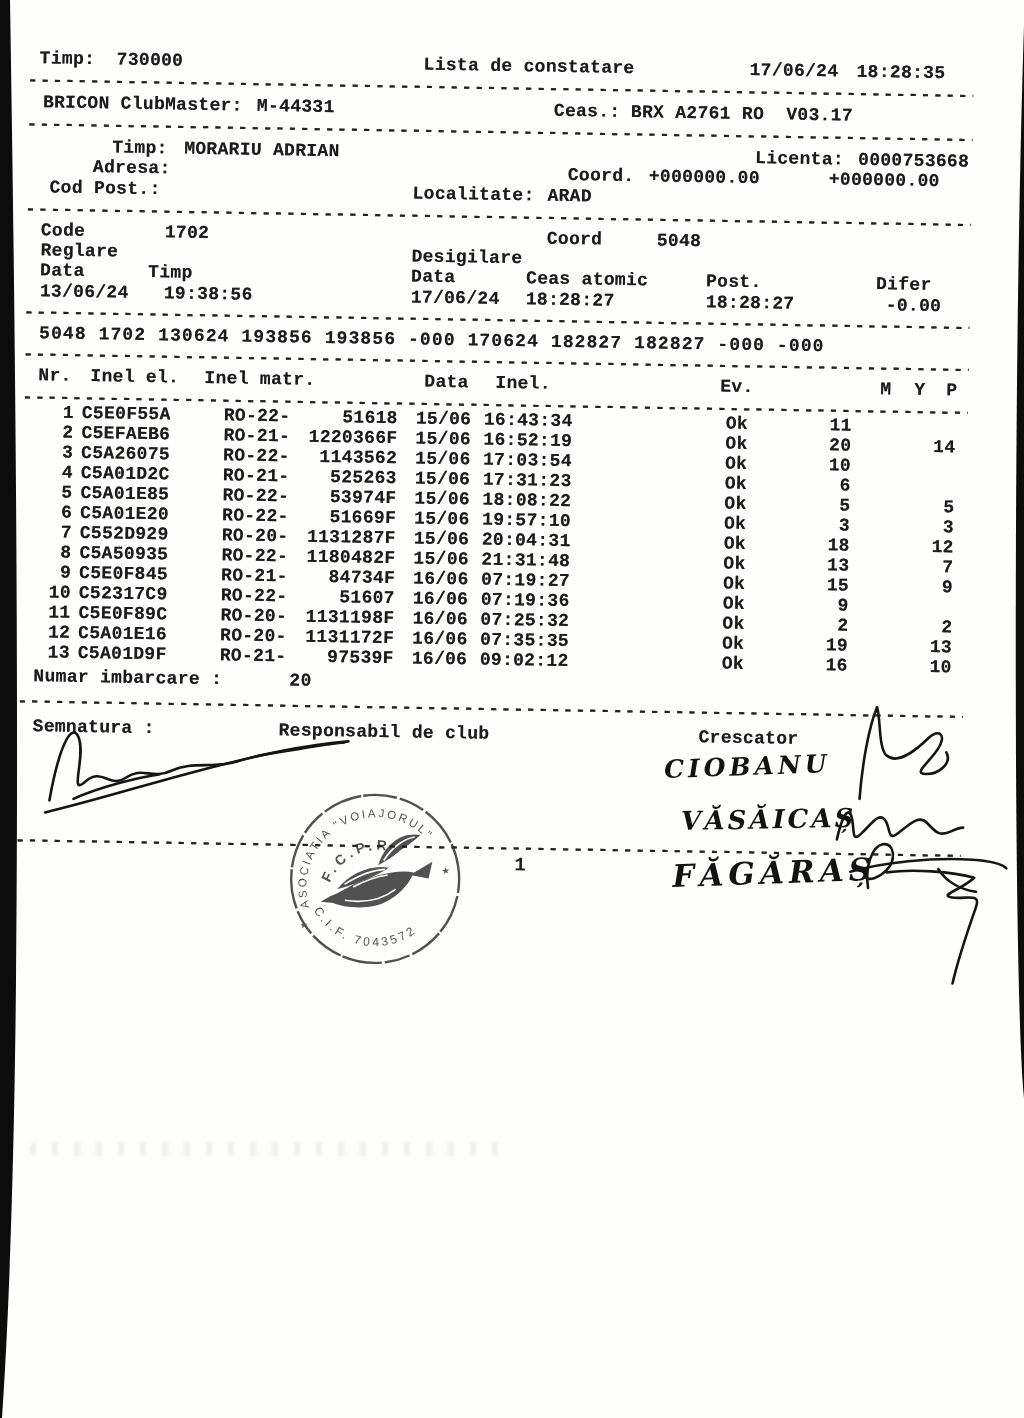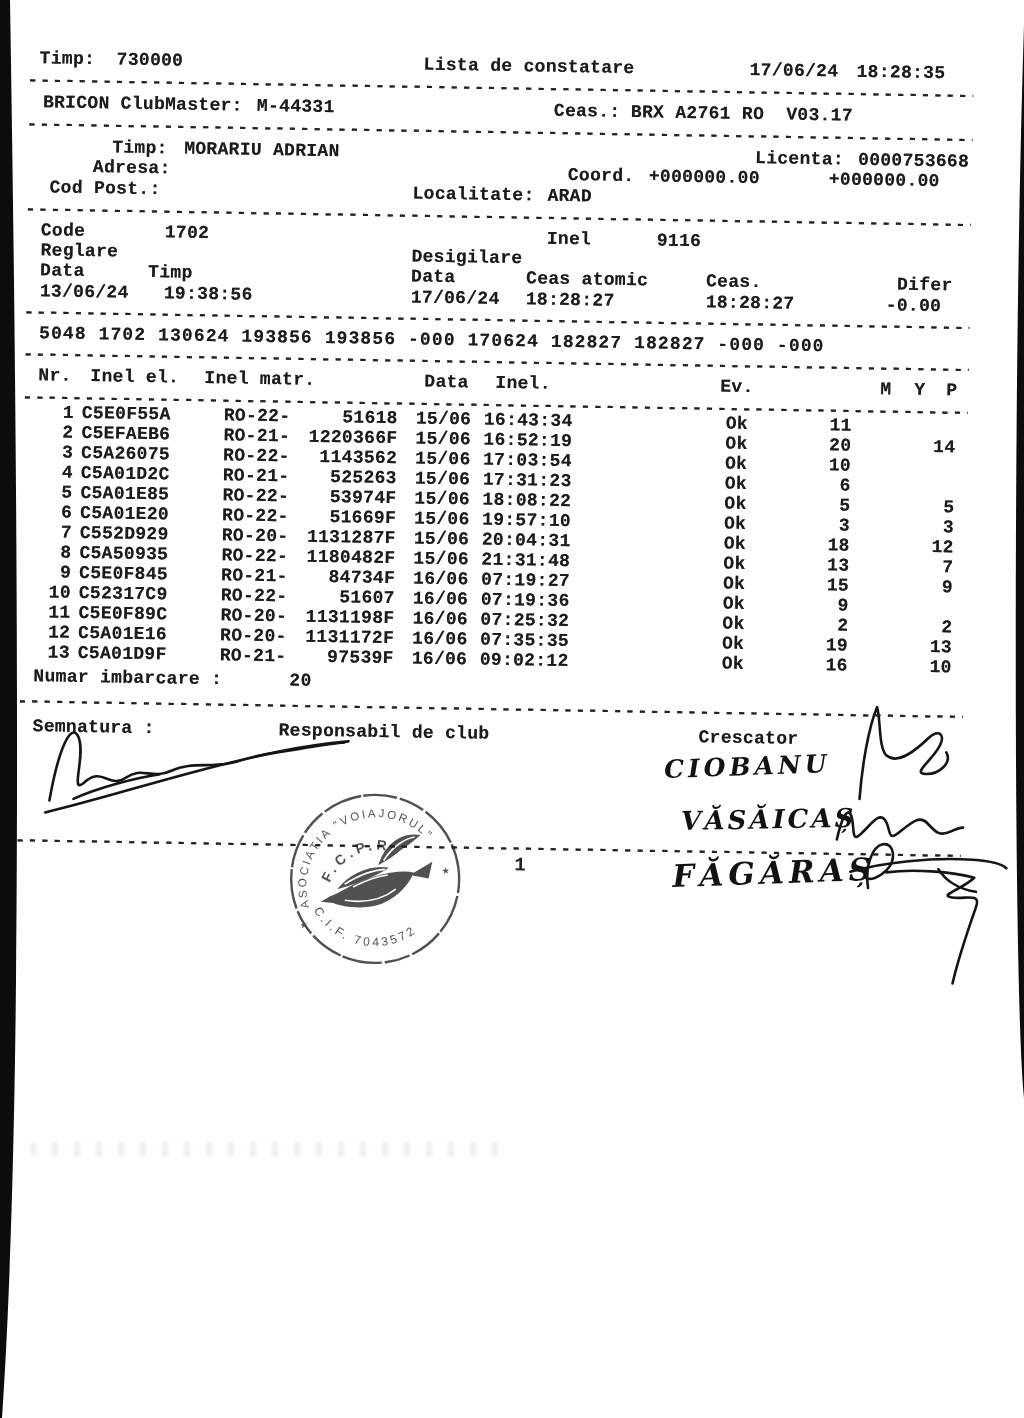--- a/index.html
+++ b/index.html
@@ -92,23 +92,23 @@
       </g>
     </svg>
   <div class="ln" style="top: 8px;"><span style="left: 12px;">Timp:</span><span style="left: 89px;">730000</span><span style="left: 396px;">Lista de constatare</span><span style="left: 722px;">17/06/24</span><span style="left: 829px;">18:28:35</span></div>
       <div class="ln dash" style="top: 30px;">------------------------------------------------------------------------------------------</div>
       <div class="ln" style="top: 52px;"><span style="left: 16px;">BRICON ClubMaster:</span><span style="left: 230px;">M-44331</span><span style="left: 527px;">Ceas.:</span><span style="left: 604px;">BRX A2761 RO  V03.17</span></div>
       <div class="ln dash" style="top: 74px;">------------------------------------------------------------------------------------------</div>
       <div class="ln" style="top: 96px;"><span style="left: 86px;">Timp:</span><span style="left: 158px;">MORARIU ADRIAN</span><span style="left: 729px;">Licenta:</span><span style="left: 832px;">0000753668</span></div>
       <div class="ln" style="top: 116px;"><span style="left: 67px;">Adresa:</span><span style="left: 542px;">Coord.</span><span style="left: 623px;">+000000.00</span><span style="left: 803px;">+000000.00</span></div>
       <div class="ln" style="top: 137px;"><span style="left: 24px;">Cod Post.:</span><span style="left: 387px;">Localitate:</span><span style="left: 522px;">ARAD</span></div>
       <div class="ln dash" style="top: 159px;">------------------------------------------------------------------------------------------</div>
-      <div class="ln" style="top: 180px;"><span style="left: 16px;">Code</span><span style="left: 140px;">1702</span><span style="left: 522px;">Inel</span><span style="left: 632px;">9116</span></div>
+      <div class="ln" style="top: 180px;"><span style="left: 16px;">Code</span><span style="left: 140px;">1702</span><span style="left: 522px;">Coord</span><span style="left: 632px;">5048</span></div>
       <div class="ln" style="top: 200px;"><span style="left: 16px;">Reglare</span><span style="left: 387px;">Desigilare</span></div>
-      <div class="ln" style="top: 220px;"><span style="left: 16px;">Data</span><span style="left: 124px;">Timp</span><span style="left: 387px;">Data</span><span style="left: 502px;">Ceas atomic</span><span style="left: 682px;">Ceas.</span><span style="left: 852px; margin-left: 21px;">Difer</span></div>
+      <div class="ln" style="top: 220px;"><span style="left: 16px;">Data</span><span style="left: 124px;">Timp</span><span style="left: 387px;">Data</span><span style="left: 502px;">Ceas atomic</span><span style="left: 682px;">Post.</span><span style="left: 852px;">Difer</span></div>
       <div class="ln" style="top: 241px;"><span style="left: 16px;">13/06/24</span><span style="left: 140px;">19:38:56</span><span style="left: 387px;">17/06/24</span><span style="left: 502px;">18:28:27</span><span style="left: 682px;">18:28:27</span><span style="left: 862px;">-0.00</span></div>
       <div class="ln dash" style="top: 262px;">------------------------------------------------------------------------------------------</div>
       <div class="ln sumline" style="top: 283px;"><span style="left: 16px;">5048 1702 130624 193856 193856 -000 170624 182827 182827 -000 -000</span></div>
       <div class="ln dash" style="top: 304px;">------------------------------------------------------------------------------------------</div>
       <div class="ln" style="top: 325px;"><span style="left: 16px;">Nr.</span><span style="left: 68px;">Inel el.</span><span style="left: 182px;">Inel matr.</span><span style="left: 402px;">Data</span><span style="left: 473px;">Inel.</span><span style="left: 698px;">Ev.</span><span style="left: 858px;">M</span><span style="left: 892px;">Y</span><span style="left: 924px;">P</span></div>
       <div class="ln dash" style="top: 347px;">------------------------------------------------------------------------------------------</div>
       <div class="ln" style="top: 362px;"><span class="r" style="left: 20px; width: 32px;">1</span><span style="left: 60px;">C5E0F55A</span><span style="left: 202px;">RO-22-</span><span class="r" style="left: 266px; width: 110px;">51618</span><span style="left: 394px;">15/06</span><span style="left: 462px;">16:43:34</span><span style="left: 704px;">Ok</span><span class="r" style="left: 780px; width: 50px;">11</span><span class="r" style="left: 884px; width: 50px;"></span></div>
       <div class="ln" style="top: 382px;"><span class="r" style="left: 20px; width: 32px;">2</span><span style="left: 60px;">C5EFAEB6</span><span style="left: 202px;">RO-21-</span><span class="r" style="left: 266px; width: 110px;">1220366F</span><span style="left: 394px;">15/06</span><span style="left: 462px;">16:52:19</span><span style="left: 704px;">Ok</span><span class="r" style="left: 780px; width: 50px;">20</span><span class="r" style="left: 884px; width: 50px;">14</span></div>
       <div class="ln" style="top: 402px;"><span class="r" style="left: 20px; width: 32px;">3</span><span style="left: 60px;">C5A26075</span><span style="left: 202px;">RO-22-</span><span class="r" style="left: 266px; width: 110px;">1143562</span><span style="left: 394px;">15/06</span><span style="left: 462px;">17:03:54</span><span style="left: 704px;">Ok</span><span class="r" style="left: 780px; width: 50px;">10</span><span class="r" style="left: 884px; width: 50px;"></span></div>
       <div class="ln" style="top: 422px;"><span class="r" style="left: 20px; width: 32px;">4</span><span style="left: 60px;">C5A01D2C</span><span style="left: 202px;">RO-21-</span><span class="r" style="left: 266px; width: 110px;">525263</span><span style="left: 394px;">15/06</span><span style="left: 462px;">17:31:23</span><span style="left: 704px;">Ok</span><span class="r" style="left: 780px; width: 50px;">6</span><span class="r" style="left: 884px; width: 50px;"></span></div>

